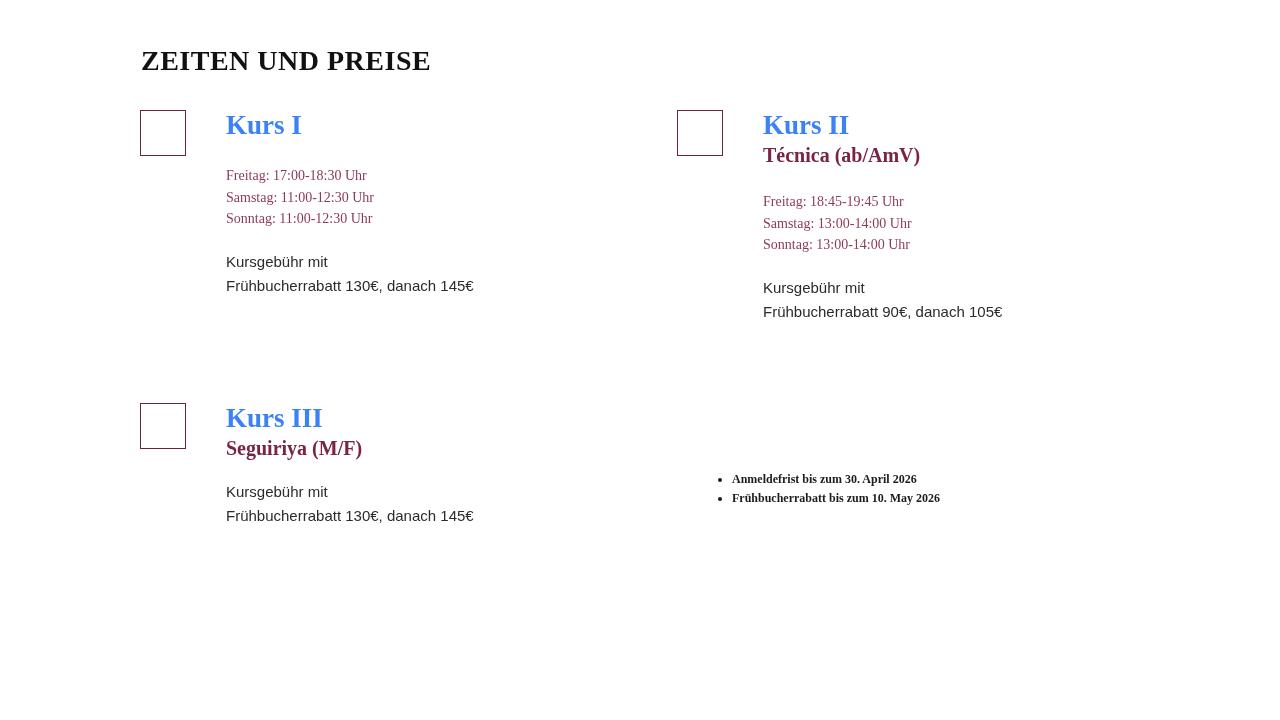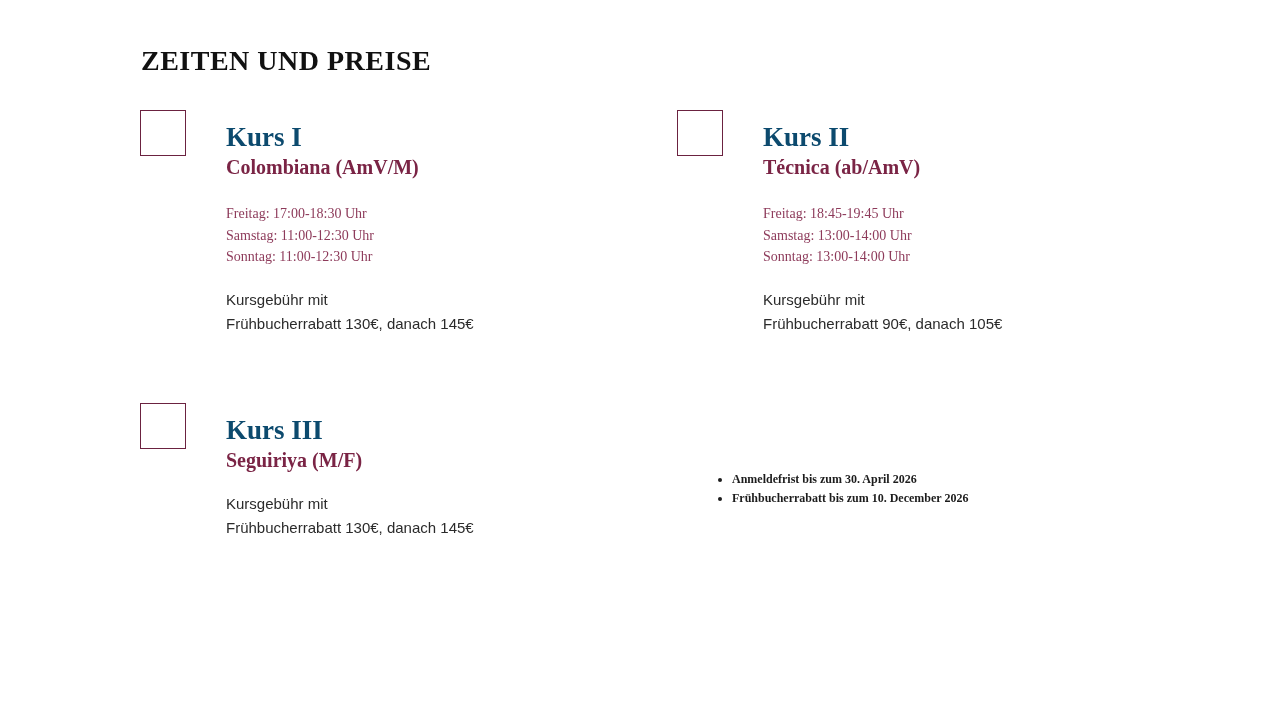--- a/index.html
+++ b/index.html
@@ -39,23 +39,23 @@
   .course-body {
     position: absolute;
     left: 86px;
     top: 0px;
     width: 520px;
   }
   .course-title {
     font-family: "Liberation Serif", serif;
     font-weight: bold;
     font-size: 27px;
-    color: #0c4a6e;
+    color: #3b82f6;
     line-height: 1.15;
-    margin: 12px 0 2px 0;
+    margin: 0 0 2px 0;
   }
   .course-subtitle {
     font-family: "Liberation Serif", serif;
     font-weight: bold;
     font-size: 20px;
     color: #7a2445;
     line-height: 1.2;
     margin: 0;
   }
   .times {
@@ -96,21 +96,20 @@
 </style>
 </head>
 <body>
 
 <h1 class="page-title">ZEITEN UND PREISE</h1>
 
 <div class="course" style="left:140px; top:110px;">
   <div class="checkbox"></div>
   <div class="course-body">
     <div class="course-title">Kurs I</div>
-    <div class="course-subtitle">Colombiana (AmV/M)</div>
     <div class="times">
       <div>Freitag: 17:00-18:30 Uhr</div>
       <div>Samstag: 11:00-12:30 Uhr</div>
       <div>Sonntag: 11:00-12:30 Uhr</div>
     </div>
     <div class="fee">
       <div>Kursgebühr mit</div>
       <div>Frühbucherrabatt 130€, danach 145€</div>
     </div>
   </div>
@@ -140,14 +139,14 @@
     <div class="course-subtitle">Seguiriya (M/F)</div>
     <div class="fee">
       <div>Kursgebühr mit</div>
       <div>Frühbucherrabatt 130€, danach 145€</div>
     </div>
   </div>
 </div>
 
 <ul class="deadlines">
   <li>Anmeldefrist bis zum 30. April 2026</li>
-  <li>Frühbucherrabatt bis zum 10. December 2026</li>
+  <li>Frühbucherrabatt bis zum 10. May 2026</li>
 </ul>
 
 </body></html>

